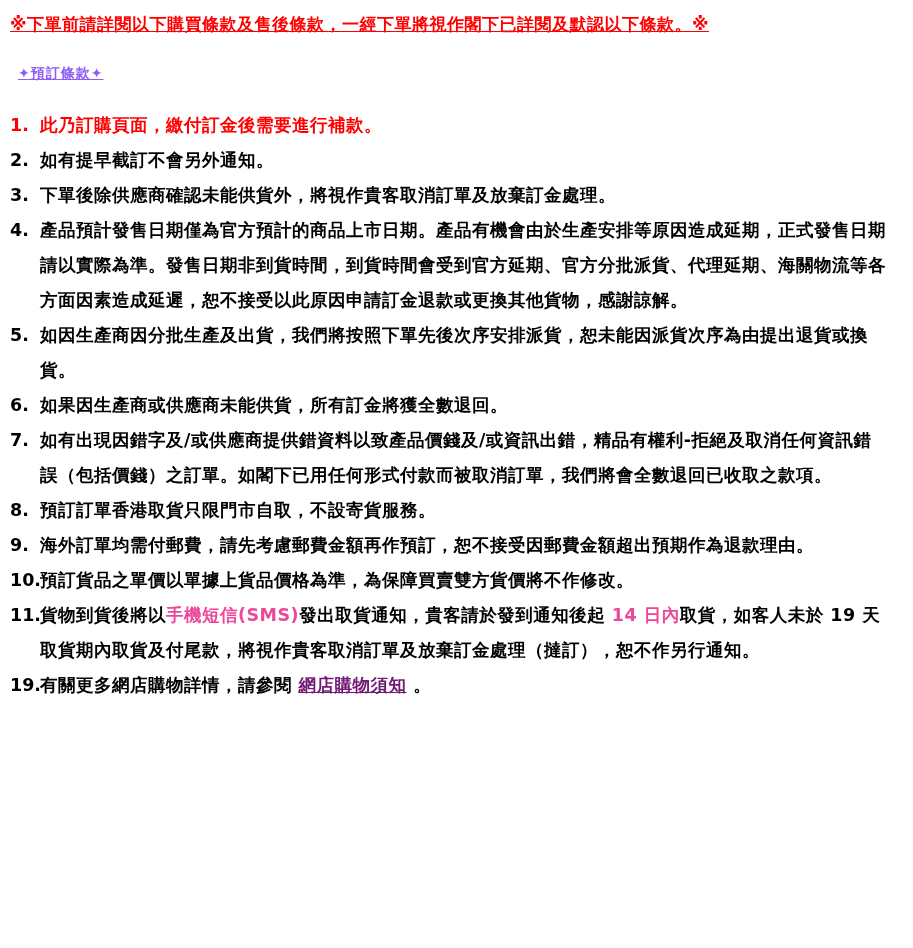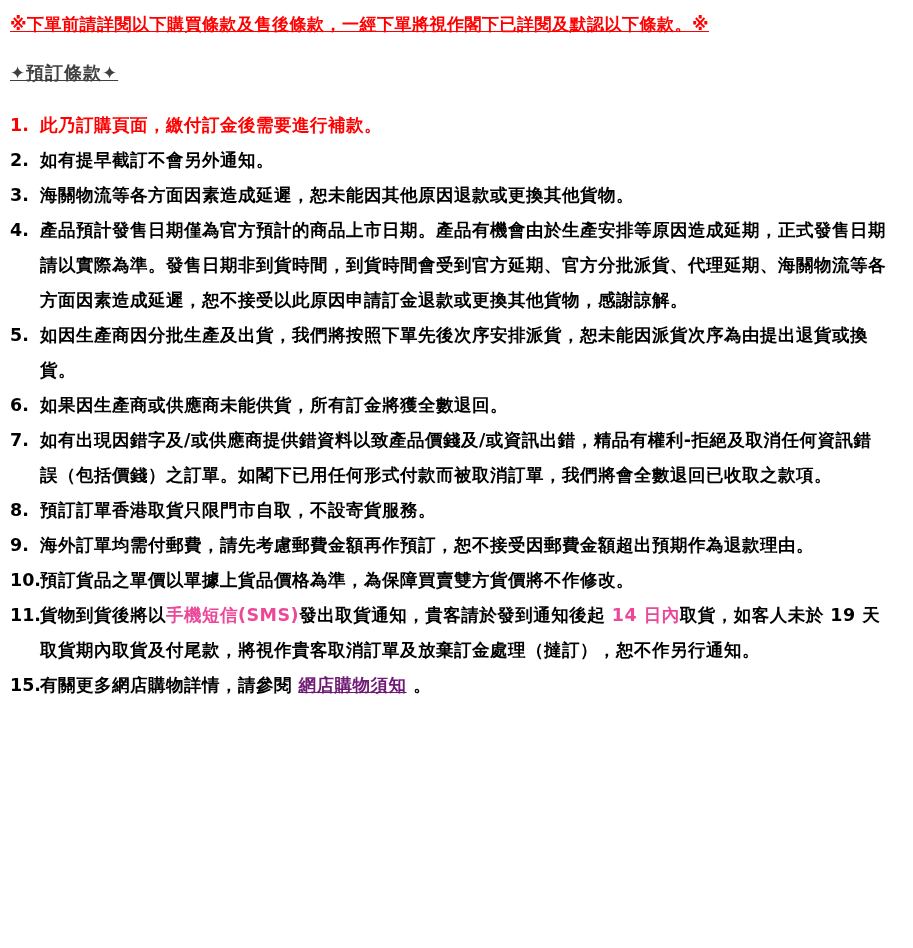--- a/index.html
+++ b/index.html
@@ -21,26 +21,27 @@
   }
   .notice {
     color: #ff0000;
     font-size: 17px;
     line-height: 24px;
     text-decoration: underline;
     margin-bottom: 26px;
     letter-spacing: 0.5px;
   }
   .section-title {
-    color: #404040;
-    font-size: 18px;
+    color: #8b5cf6;
+    font-size: 14px;
     line-height: 22px;
     text-decoration: underline;
     margin-bottom: 24px;
     letter-spacing: 1px;
+    margin-left: 8px;
   }
   .terms-list {
     font-size: 17.5px;
   }
   .term-item {
     display: flex;
     align-items: flex-start;
     line-height: 35px;
   }
   .term-number {
@@ -84,21 +85,21 @@
       <div class="term-item first-red">
         <span class="term-number">1.</span>
         <span class="term-text"><span class="seg-red">此乃訂購頁面，繳付訂金後需要進行補款。</span></span>
       </div>
       <div class="term-item">
         <span class="term-number">2.</span>
         <span class="term-text"><span class="seg-normal">如有提早截訂不會另外通知。</span></span>
       </div>
       <div class="term-item">
         <span class="term-number">3.</span>
-        <span class="term-text"><span class="seg-normal">海關物流等各方面因素造成延遲，恕未能因其他原因退款或更換其他貨物。</span></span>
+        <span class="term-text"><span class="seg-normal">下單後除供應商確認未能供貨外，將視作貴客取消訂單及放棄訂金處理。</span></span>
       </div>
       <div class="term-item">
         <span class="term-number">4.</span>
         <span class="term-text"><span class="seg-normal">產品預計發售日期僅為官方預計的商品上市日期。產品有機會由於生產安排等原因造成延期，正式發售日期請以實際為準。發售日期非到貨時間，到貨時間會受到官方延期、官方分批派貨、代理延期、海關物流等各方面因素造成延遲，恕不接受以此原因申請訂金退款或更換其他貨物，感謝諒解。</span></span>
       </div>
       <div class="term-item">
         <span class="term-number">5.</span>
         <span class="term-text"><span class="seg-normal">如因生產商因分批生產及出貨，我們將按照下單先後次序安排派貨，恕未能因派貨次序為由提出退貨或換貨。</span></span>
       </div>
       <div class="term-item">
@@ -119,17 +120,17 @@
       </div>
       <div class="term-item">
         <span class="term-number">10.</span>
         <span class="term-text"><span class="seg-normal">預訂貨品之單價以單據上貨品價格為準，為保障買賣雙方貨價將不作修改。</span></span>
       </div>
       <div class="term-item">
         <span class="term-number">11.</span>
         <span class="term-text"><span class="seg-normal">貨物到貨後將以</span><span class="seg-red-underline">手機短信(SMS)</span><span class="seg-normal">發出取貨通知，貴客請於發到通知後起 </span><span class="seg-red-underline">14 日內</span><span class="seg-normal">取貨，如客人未於 19 天取貨期內取貨及付尾款，將視作貴客取消訂單及放棄訂金處理（撻訂），恕不作另行通知。</span></span>
       </div>
       <div class="term-item">
-        <span class="term-number">15.</span>
+        <span class="term-number">19.</span>
         <span class="term-text"><span class="seg-normal">有關更多網店購物詳情，請參閱 </span><span class="seg-link">網店購物須知</span><span class="seg-normal"> 。</span></span>
       </div>
     </div>
 </div>
 
 </body></html>

